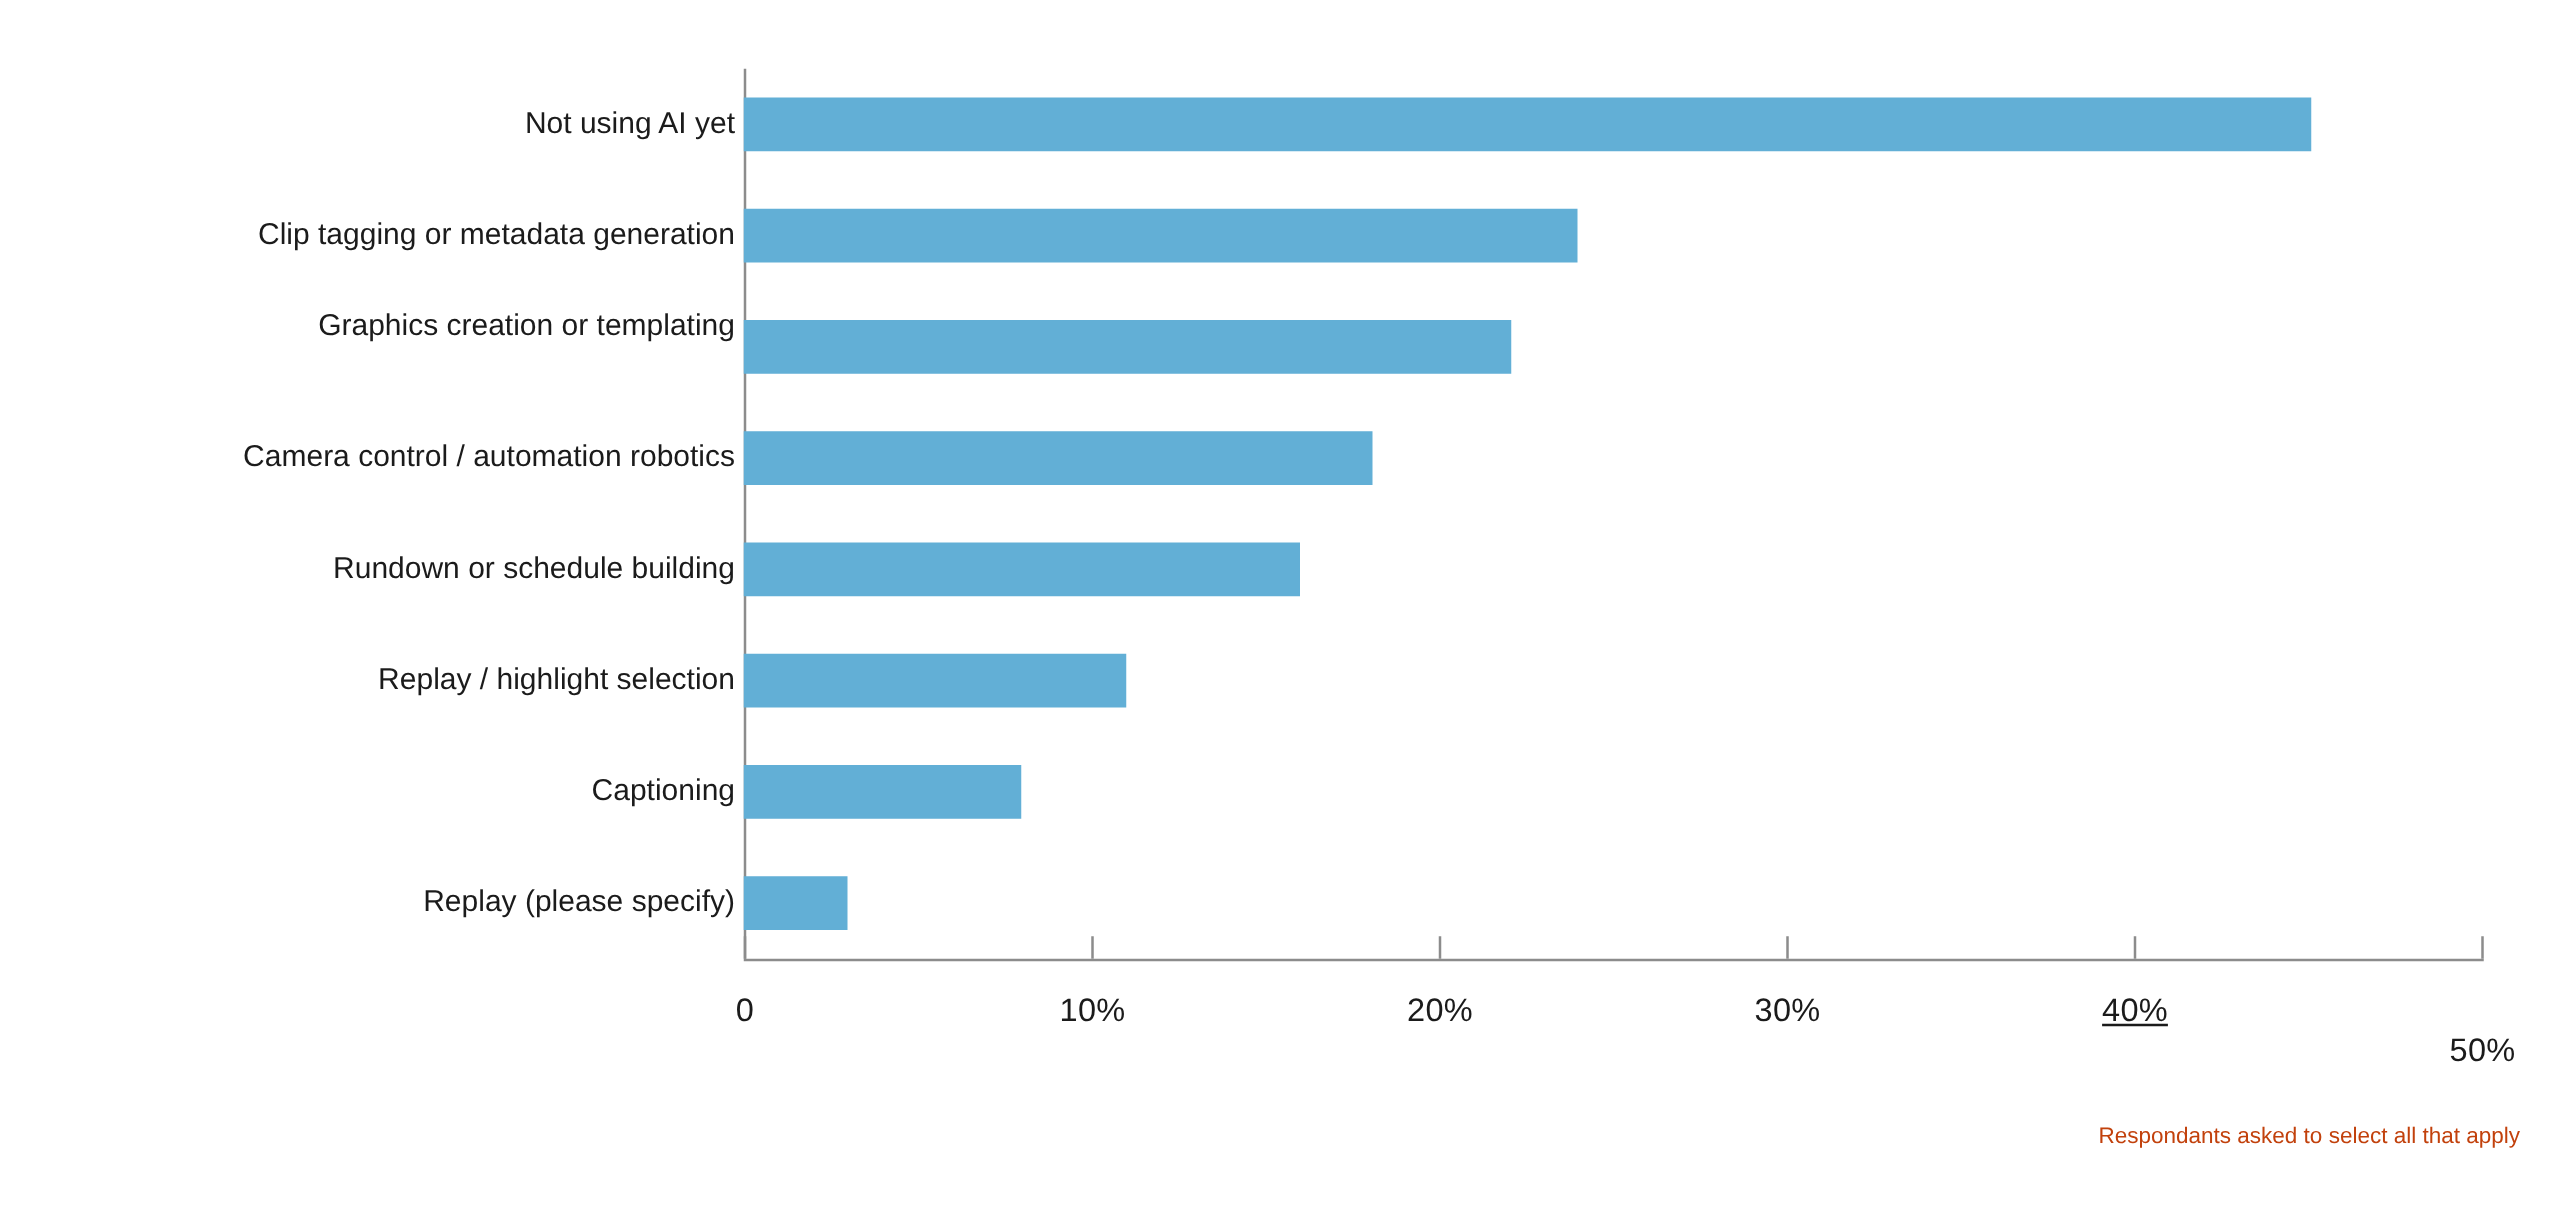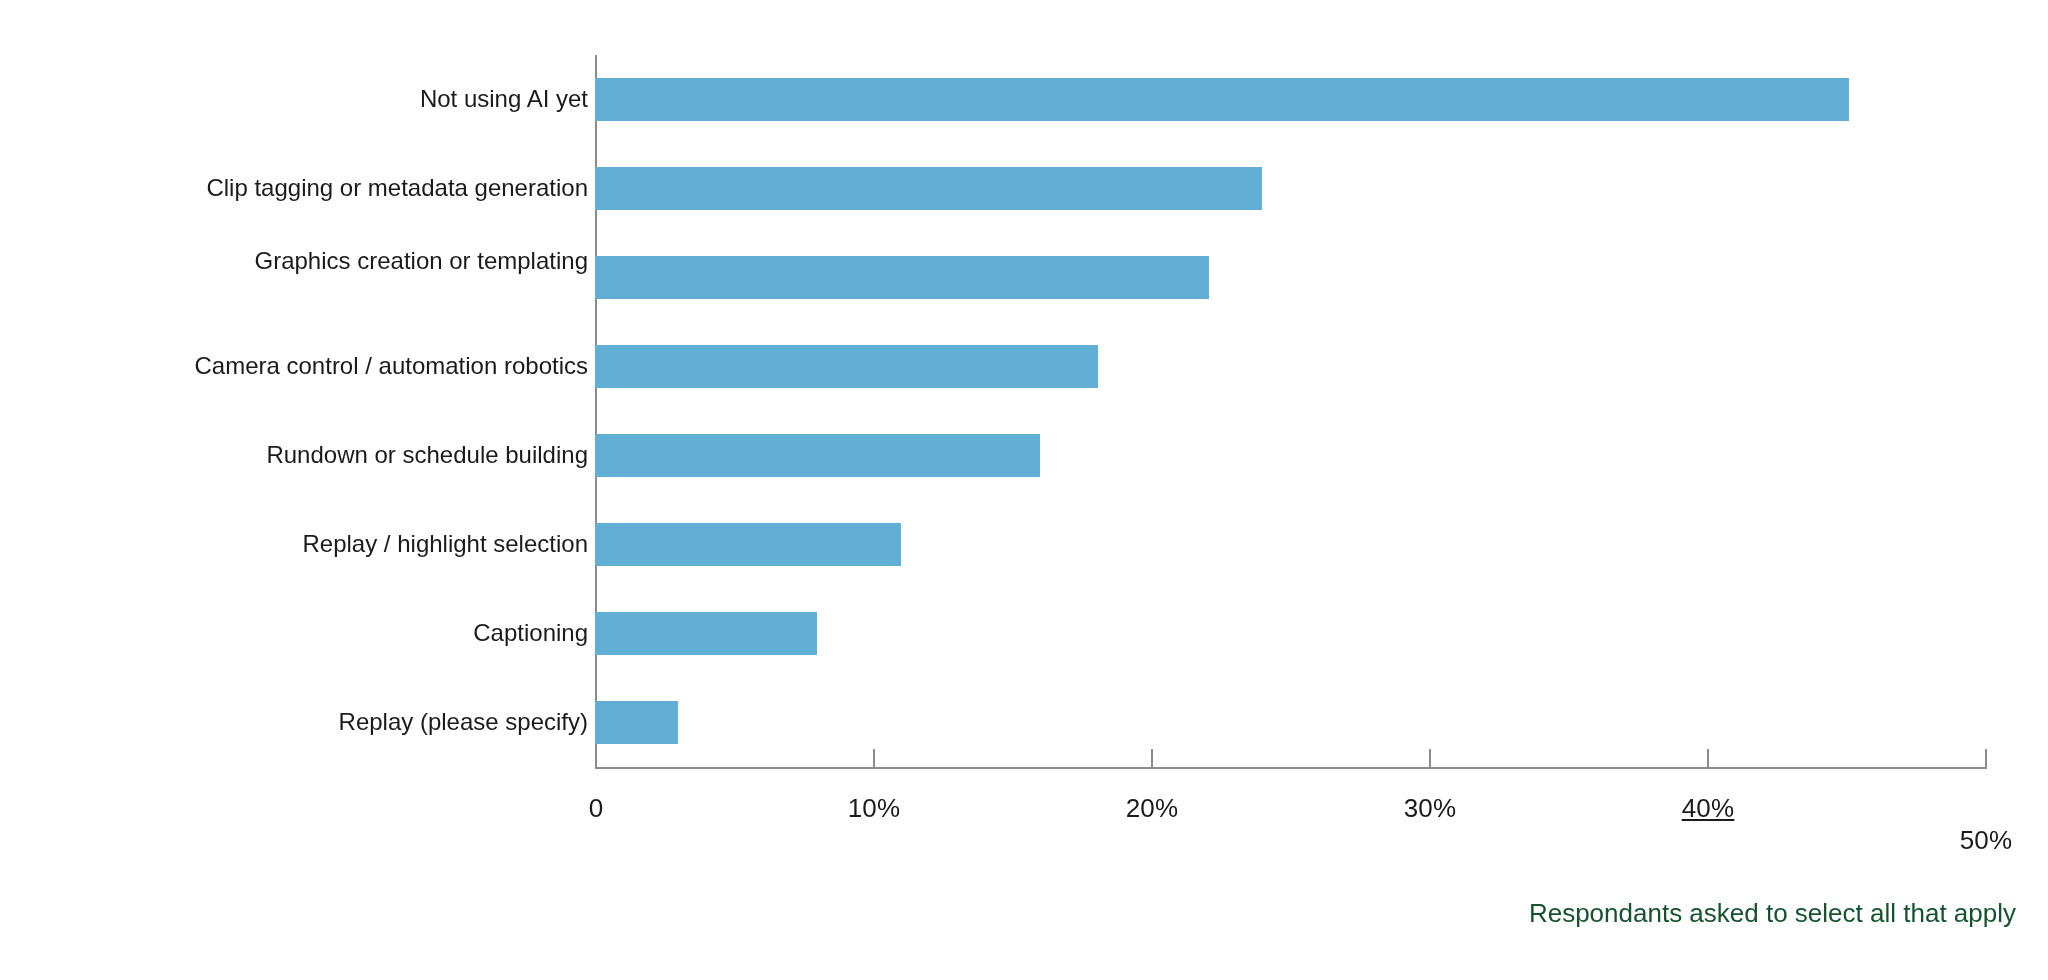--- a/index.html
+++ b/index.html
@@ -80,22 +80,22 @@
     color: #1b1b1b;
     white-space: nowrap;
     line-height: 1;
   }
 
   
   .footnote {
     position: absolute;
     right: 32px;
     top: 898px;
-    font-size: 26px;
-    color: #14532d;
+    font-size: 18px;
+    color: #c2410c;
     white-space: nowrap;
   }
 </style>
 </head>
 <body>
 
 <div id="chart-root">
 
   <div class="y-axis-line"></div>
   <div class="x-axis-line"></div>

